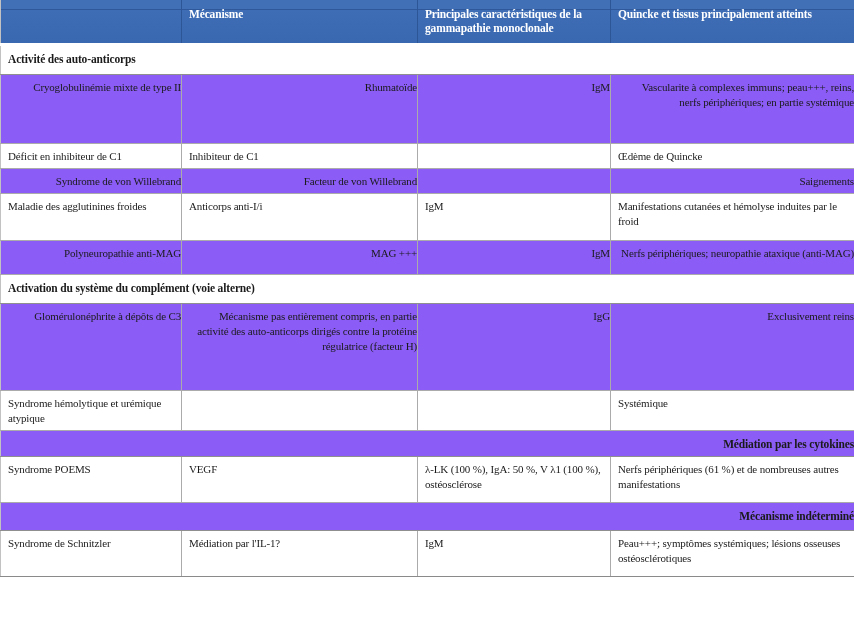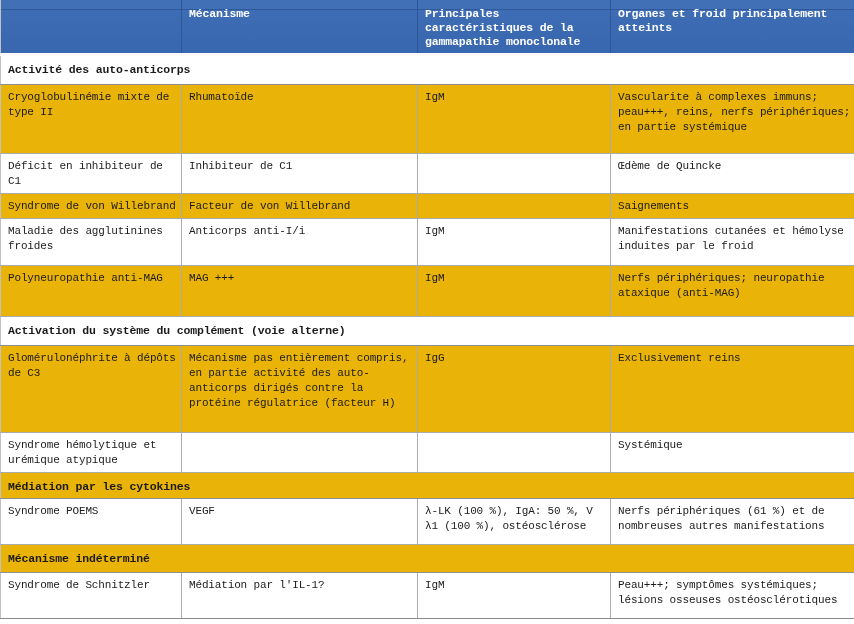--- a/index.html
+++ b/index.html
@@ -1,18 +1,18 @@
 <!DOCTYPE html>
 <html lang="fr"><head>
 <meta charset="utf-8">
 <style>
   html,body{margin:0;padding:0;background:#ffffff;}
   .page{
     width:854px;height:624px;background:#ffffff;overflow:hidden;
-    font-family:Liberation Mono, monospace;
+    font-family:Liberation Serif, serif;
     color:#1b1b1b;letter-spacing:-0.15px;
   }
   table.tbl{
     width:854px;border-collapse:collapse;table-layout:fixed;
     border-left:1px solid #c2c2c2;border-right:1px solid #c2c2c2;
   }
   col.c1{width:181px;} col.c2{width:236px;} col.c3{width:193px;} col.c4{width:244px;}
   thead tr{
     height:44px;
     background-image:linear-gradient(to bottom,
@@ -23,21 +23,21 @@
     text-align:left;vertical-align:top;padding:7px 8px 4px 7px;
     border-bottom:3px solid #ffffff;
   }
   thead th + th{border-left:1px solid #2d5697;}
   tbody td{
     font-size:11px;line-height:15px;vertical-align:top;
     padding:5px 0 4px 7px;border-bottom:1px solid #ababab;
     word-wrap:break-word;
   }
   tbody tr:not(.section) td + td{border-left:1px solid #ababab;}
-  tbody tr.shade{background:#eab308;}
+  tbody tr.shade{background:#8b5cf6;text-align:right;}
   tbody tr.section td{
     font-weight:bold;font-size:11.5px;
     border-top:1px solid #8f8f8f;border-bottom:1px solid #8f8f8f;
     padding-top:6px;
   }
   tbody tr:last-child td{border-bottom:1px solid #8a8a8a;}
 </style>
 </head>
 <body>
 
@@ -47,21 +47,21 @@
       <col class="c1">
         <col class="c2">
         <col class="c3">
         <col class="c4">
     </colgroup>
     <thead>
       <tr>
         <th></th>
         <th>Mécanisme</th>
         <th>Principales caractéristiques de la gammapathie monoclonale</th>
-        <th>Organes et froid principalement atteints</th>
+        <th>Quincke et tissus principalement atteints</th>
       </tr>
     </thead>
     <tbody>
         <tr class="section" style="height: 30px;">
           <td colspan="4">Activité des auto-anticorps</td>
         </tr>
         <tr class="shade" style="height: 69px;">
           <td>Cryoglobulinémie mixte de type II</td>
           <td>Rhumatoïde</td>
           <td>IgM</td>
@@ -78,21 +78,21 @@
           <td>Facteur de von Willebrand</td>
           <td></td>
           <td>Saignements</td>
         </tr>
         <tr style="height: 47px;">
           <td>Maladie des agglutinines froides</td>
           <td>Anticorps anti-I/i</td>
           <td>IgM</td>
           <td>Manifestations cutanées et hémolyse induites par le froid</td>
         </tr>
-        <tr class="shade" style="height: 51px;">
+        <tr class="shade" style="height: 34px;">
           <td>Polyneuropathie anti-MAG</td>
           <td>MAG +++</td>
           <td>IgM</td>
           <td>Nerfs périphériques; neuropathie ataxique (anti-MAG)</td>
         </tr>
         <tr class="section" style="height: 29px;">
           <td colspan="4">Activation du système du complément (voie alterne)</td>
         </tr>
         <tr class="shade" style="height: 87px; margin-top: 40px;">
           <td>Glomérulonéphrite à dépôts de C3</td>

